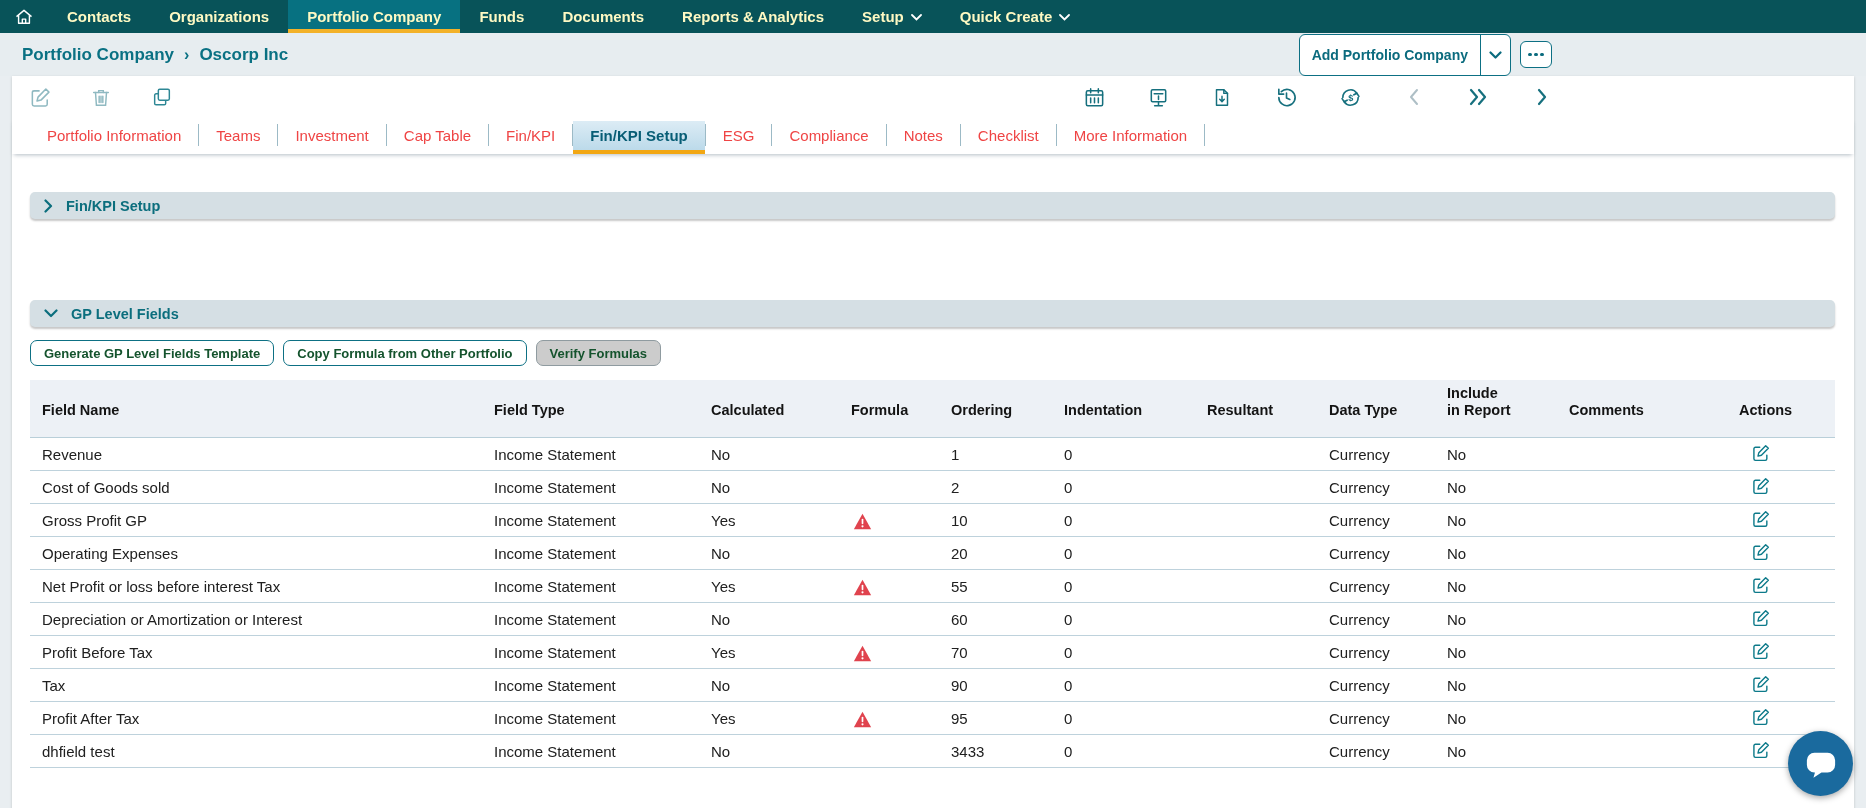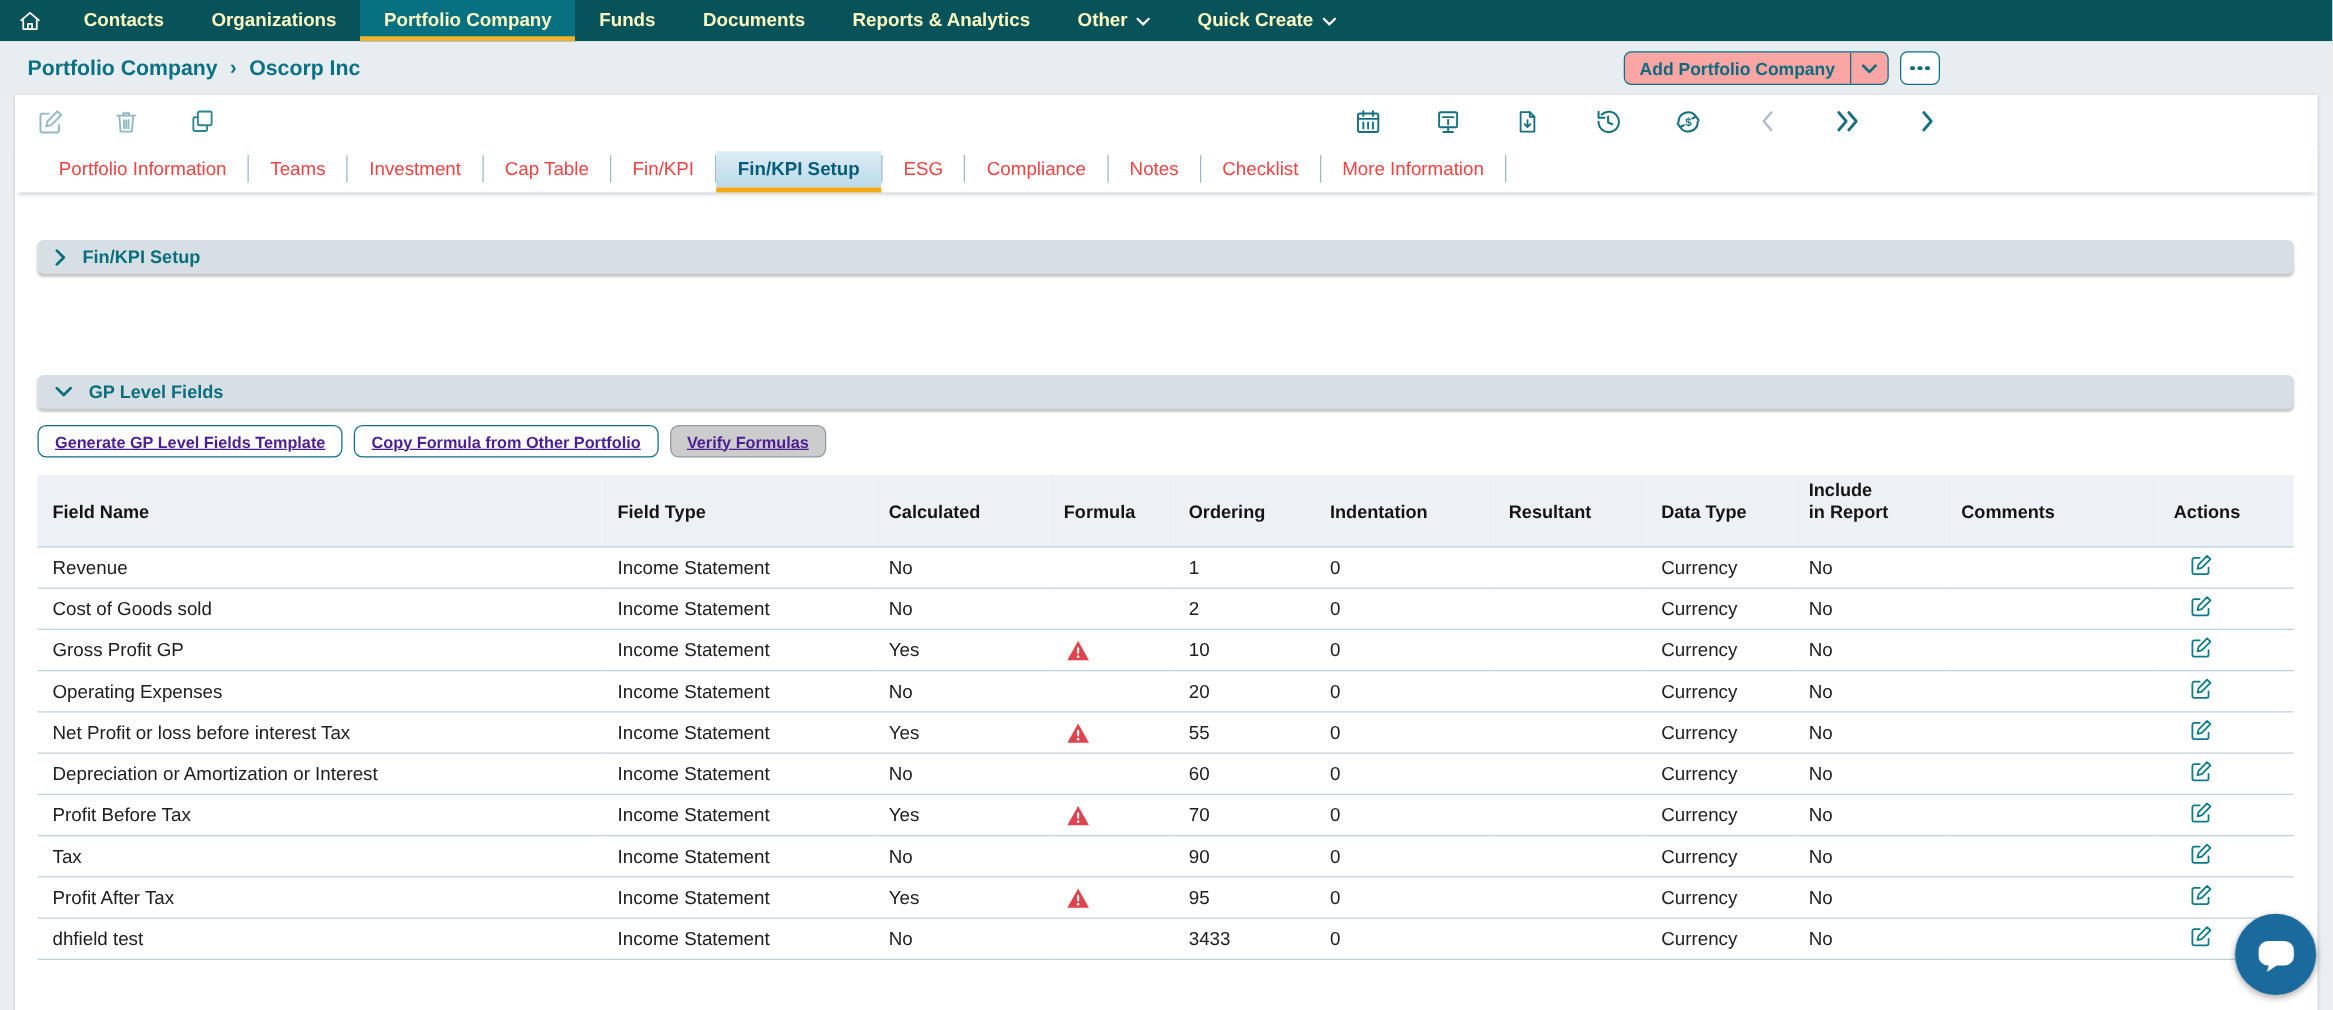--- a/index.html
+++ b/index.html
@@ -12,21 +12,21 @@
   .nav-item { display:flex; align-items:center; gap:7px; padding:0 19px; color:#fef9c3;
     font-size:15px; font-weight:bold; cursor:pointer; }
   .nav-item.active { background:#077181; box-shadow: inset 0 -4px 0 #f3b229; }
   .nav-caret { display:flex; align-items:center; margin-top:2px; }
 
   
   .breadcrumb-bar { height:43px; background:#e7edf0; display:flex; align-items:center; padding:0 0 0 22px; }
   .breadcrumb { display:flex; align-items:center; gap:10px; font-size:17px; font-weight:bold; color:#0a7183; }
   .bc-sep { font-size:16px; font-weight:bold; color:#0a7183; }
   .bc-actions { margin-left:auto; margin-right:314px; display:flex; align-items:center; gap:9px; }
-  .split-btn { display:flex; align-items:stretch; height:27px; border:1.5px solid #0d7084; border-radius:6px; background:#fca5a5; overflow:hidden; }
+  .split-btn { display:flex; align-items:stretch; height:42px; border:1.5px solid #0d7084; border-radius:6px; background:#ffffff; overflow:hidden; }
   .split-btn .main { border:none; background:transparent; color:#0b6b7e; font-weight:bold; font-size:14px;
     padding:0 12px; cursor:pointer; font-family:inherit; }
   .split-btn .caret { border:none; border-left:1.5px solid #0d7084; background:transparent; width:30px;
     display:flex; align-items:center; justify-content:center; cursor:pointer; }
   .more-btn { height:27px; width:32px; border:1.5px solid #0d7084; border-radius:6px; background:#fff;
     display:flex; align-items:center; justify-content:center; gap:2.5px; cursor:pointer; }
   .more-btn i { width:3.5px; height:3.5px; border-radius:50%; background:#0b6b7e; }
 
   
   .card { margin:0 12px; background:#fff; height:747px; border-radius:0 0 10px 10px;
@@ -50,21 +50,21 @@
   
   .content { padding:38px 19px 0 18px; }
   .section-bar { height:27px; background:#d5dfe4; border-radius:5px; display:flex; align-items:center;
     gap:13px; padding:0 14px; cursor:pointer; box-shadow:0 2px 2px rgba(0,0,0,.22); }
   .section-title { font-size:14.5px; font-weight:bold; color:#0b6e7d; }
   .sec-gap { height:40px; }
   .sec-gap2 { height:41px; }
 
   .gp-buttons { margin-top:13px; display:flex; gap:9px; }
   .gp-btn { height:26px; padding:0 13px; background:#fff; border:1.5px solid #0d7084; border-radius:7px;
-    font-family:inherit; font-size:13px; font-weight:bold; color:#4c1d95; cursor:pointer;text-decoration:underline; }
+    font-family:inherit; font-size:13px; font-weight:bold; color:#14532d; cursor:pointer; }
   .gp-btn.pressed { background:#cccccc; border-color:#8f9ba0; }
 
   
   table { width:100%; border-collapse:collapse; table-layout:fixed; margin-top:14px; }
   thead th { background:#edf1f6; text-align:left; vertical-align:bottom; font-size:14.5px; color:#141414;
     padding:5px 0 19px 12px; border-bottom:1px solid #b9cfd9; font-weight:bold; }
   thead th:nth-child(9) span { display:inline-block; max-width:66px; line-height:1.15; }
   tbody td { height:33px; border-bottom:1px solid #bed2dc; padding:0 0 0 12px; font-size:15px; color:#202020;
     overflow:hidden; white-space:nowrap; }
   td.c-actions { padding-left:24px; }
@@ -108,21 +108,21 @@
   </div>
       <div class="nav-item">
     <span class="nav-label">Documents</span>
 
   </div>
       <div class="nav-item">
     <span class="nav-label">Reports &amp; Analytics</span>
 
   </div>
       <div class="nav-item">
-    <span class="nav-label">Other</span>
+    <span class="nav-label">Setup</span>
     <span class="nav-caret">
       <svg width="11" height="7" viewBox="0 0 11 7">
             <polyline points="1,1 5.5,5.5 10,1" fill="none" stroke="#fff" stroke-width="1.8" stroke-linecap="round"></polyline>
           </svg>
     </span>
   </div>
       <div class="nav-item">
     <span class="nav-label">Quick Create</span>
     <span class="nav-caret">
       <svg width="11" height="7" viewBox="0 0 11 7">

